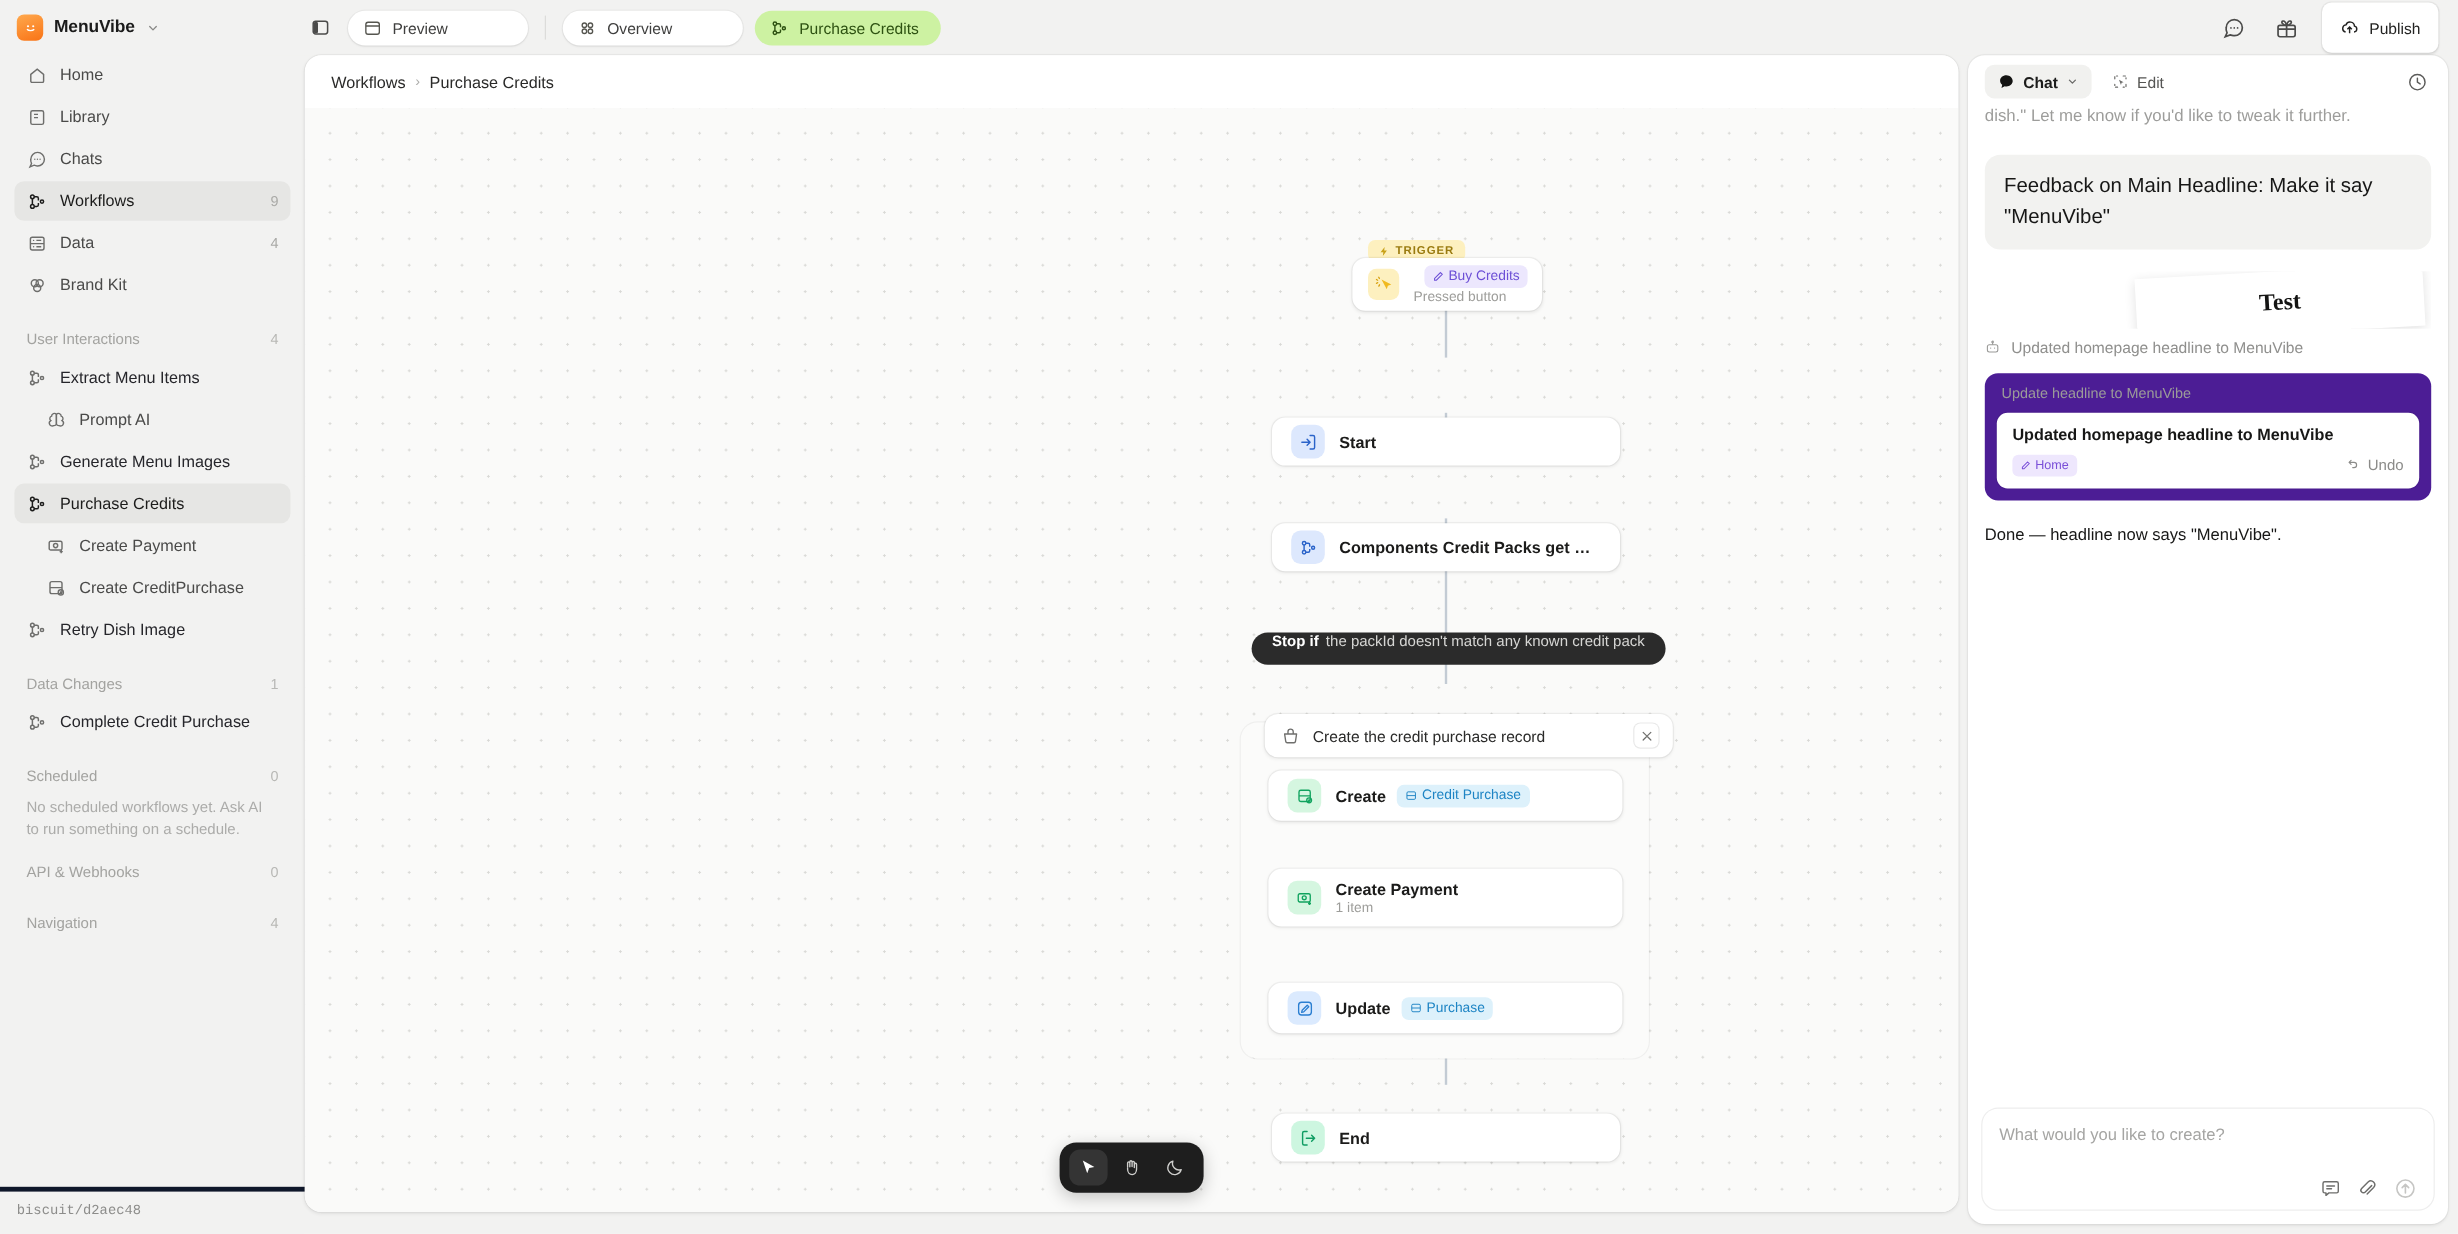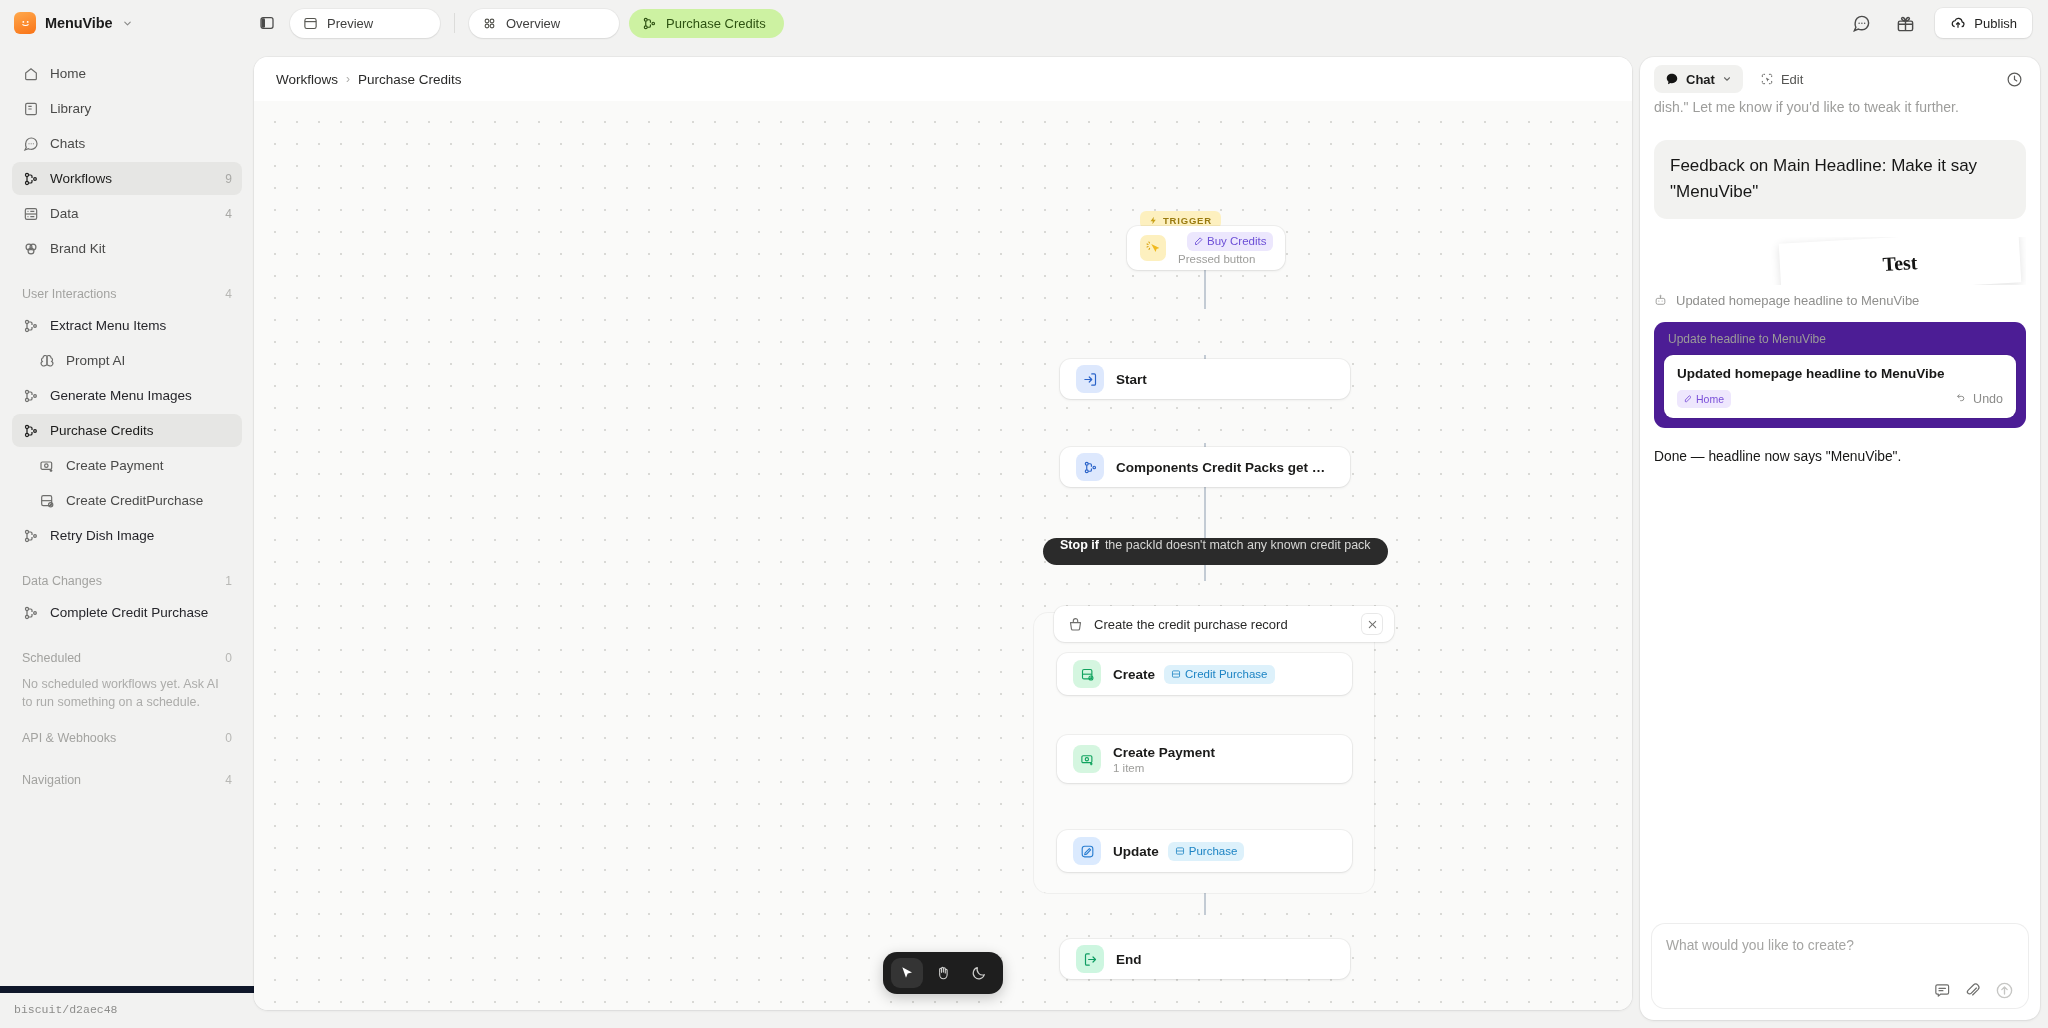--- a/index.html
+++ b/index.html
@@ -3,21 +3,21 @@
 <meta charset="utf-8">
 <style>
   * { box-sizing: border-box; margin: 0; padding: 0; }
   html, body {
     width: 2048px; height: 1028px;
     font-family: "Liberation Sans", sans-serif;
     background: #f2f2f1;
     overflow: hidden;
     -webkit-font-smoothing: antialiased;
   }
-  .app { display: flex; flex-direction: column; width: 2048px; height: 1028px; gap: 11px; }
+  .app { display: flex; flex-direction: column; width: 2048px; height: 1028px; }
 
   
   .topbar {
     height: 46px; flex: 0 0 46px;
     display: flex; align-items: center;
     padding: 0 16px 0 14px;
     background: #f2f2f1;
     position: relative;
   }
   .brand { display: flex; align-items: center; gap: 9px; width: 224px; }
@@ -51,21 +51,21 @@
   }
   .tb-divider { width: 1px; height: 20px; background: #dcdcda; margin: 0 4px; }
 
   .tb-right { margin-left: auto; display: flex; align-items: center; gap: 16px; }
   .icon-btn {
     width: 28px; height: 28px; display: flex; align-items: center; justify-content: center;
     cursor: pointer; color: #4b4b4a;
   }
   .publish-btn {
     display: flex; align-items: center; gap: 8px;
-    height: 30px; padding: 0 15px; border-radius: 8px;
+    height: 42px; padding: 0 15px; border-radius: 8px;
     background: #fff; font-size: 13px; font-weight: 500; color: #232322;
     box-shadow: 0 1px 2px rgba(0,0,0,.08), 0 0 0 1px rgba(0,0,0,.04);
     cursor: pointer;
   }
 
   
   .body { flex: 1; display: flex; min-height: 0; position: relative; }
 
   
   .sidebar {
@@ -96,21 +96,21 @@
   }
   .nav-section .cnt { font-size: 12px; color: #b8b8b5; }
   .nav-empty {
     padding: 2px 10px 0 10px; font-size: 12.5px; color: #acacaa; line-height: 1.45;
   }
   .sidebar-footer {
     position: absolute; left: 0; bottom: 0; width: 100%;
     padding: 10px 14px 12px 14px;
     font-family: "Liberation Mono", monospace;
     font-size: 11.5px; color: #8d8d8b;
-    border-top: 7px solid #0f172a;
+    border-top: 4px solid #0f172a;
   }
 
   
   .canvas-wrap {
     flex: 1; min-width: 0; padding: 0 0 10px 0; display: flex; flex-direction: column;
   }
   .canvas-card {
     flex: 1; margin: 0 4px 8px 0;
     background: #fff; border-radius: 14px 14px 14px 14px;
     box-shadow: 0 1px 3px rgba(0,0,0,.07), 0 0 0 1px rgba(0,0,0,.035);

